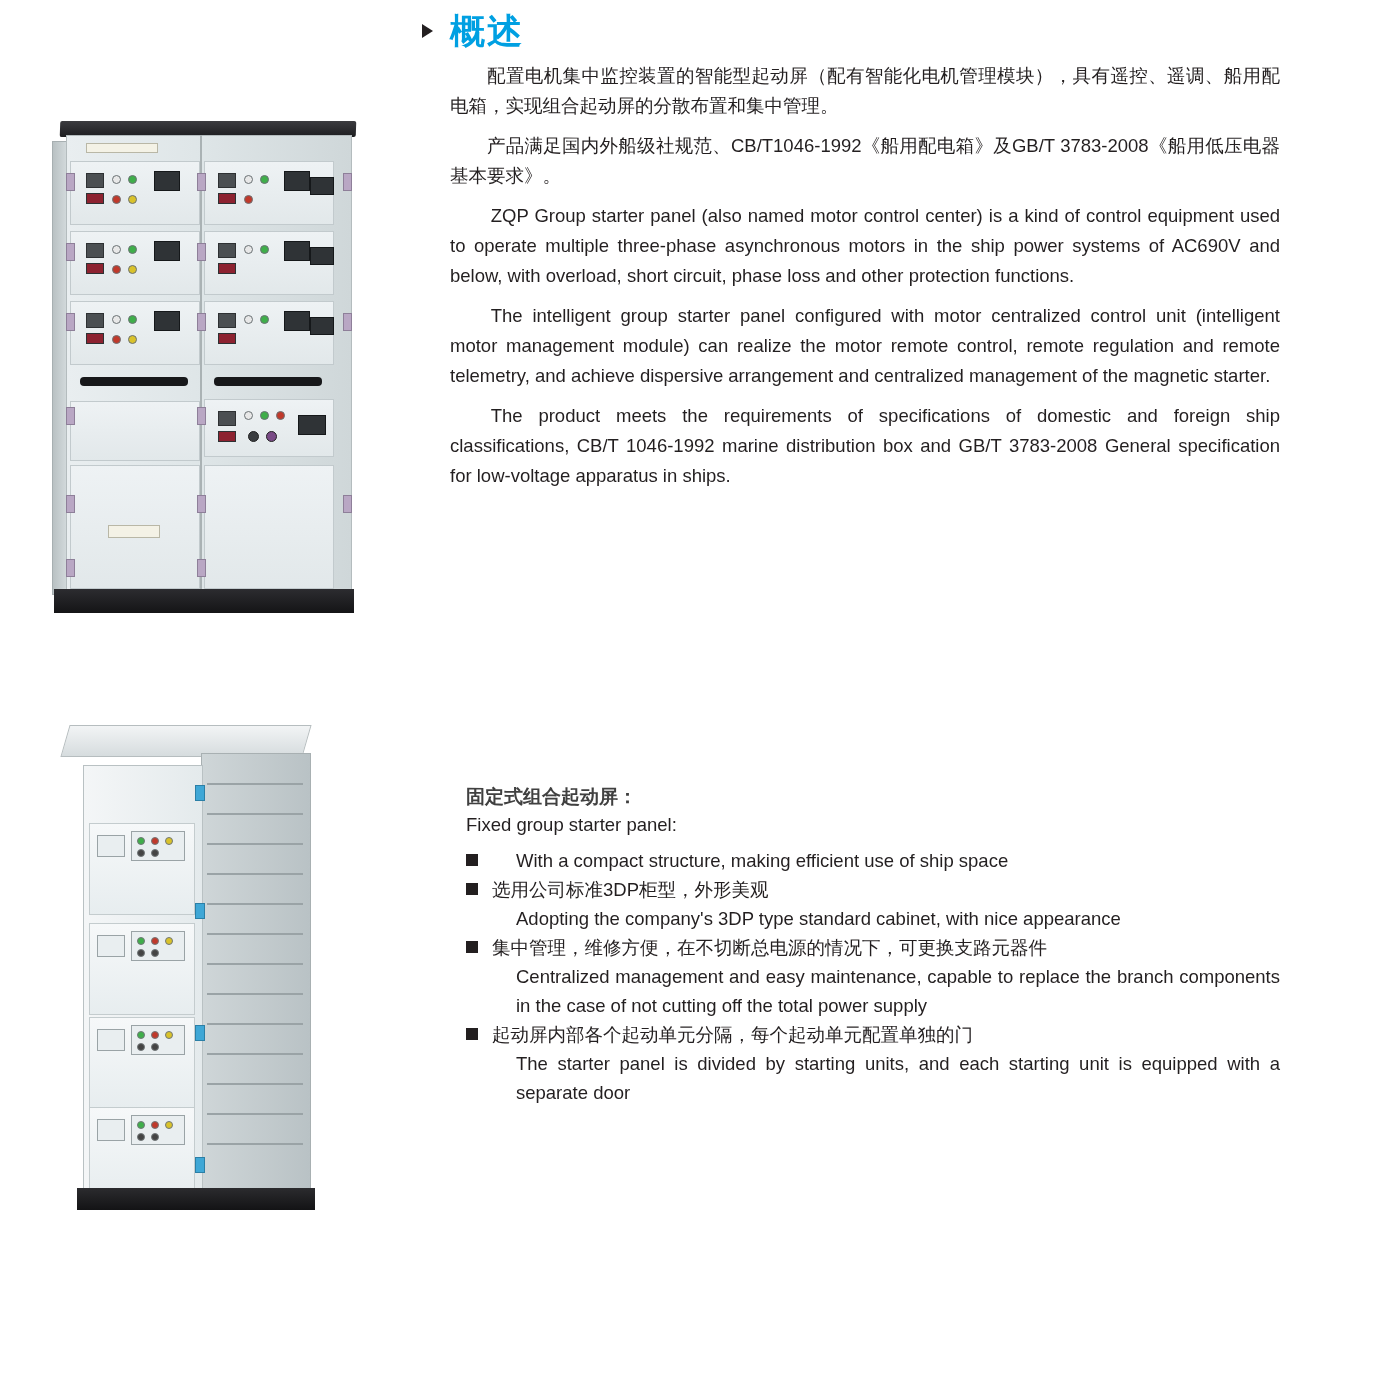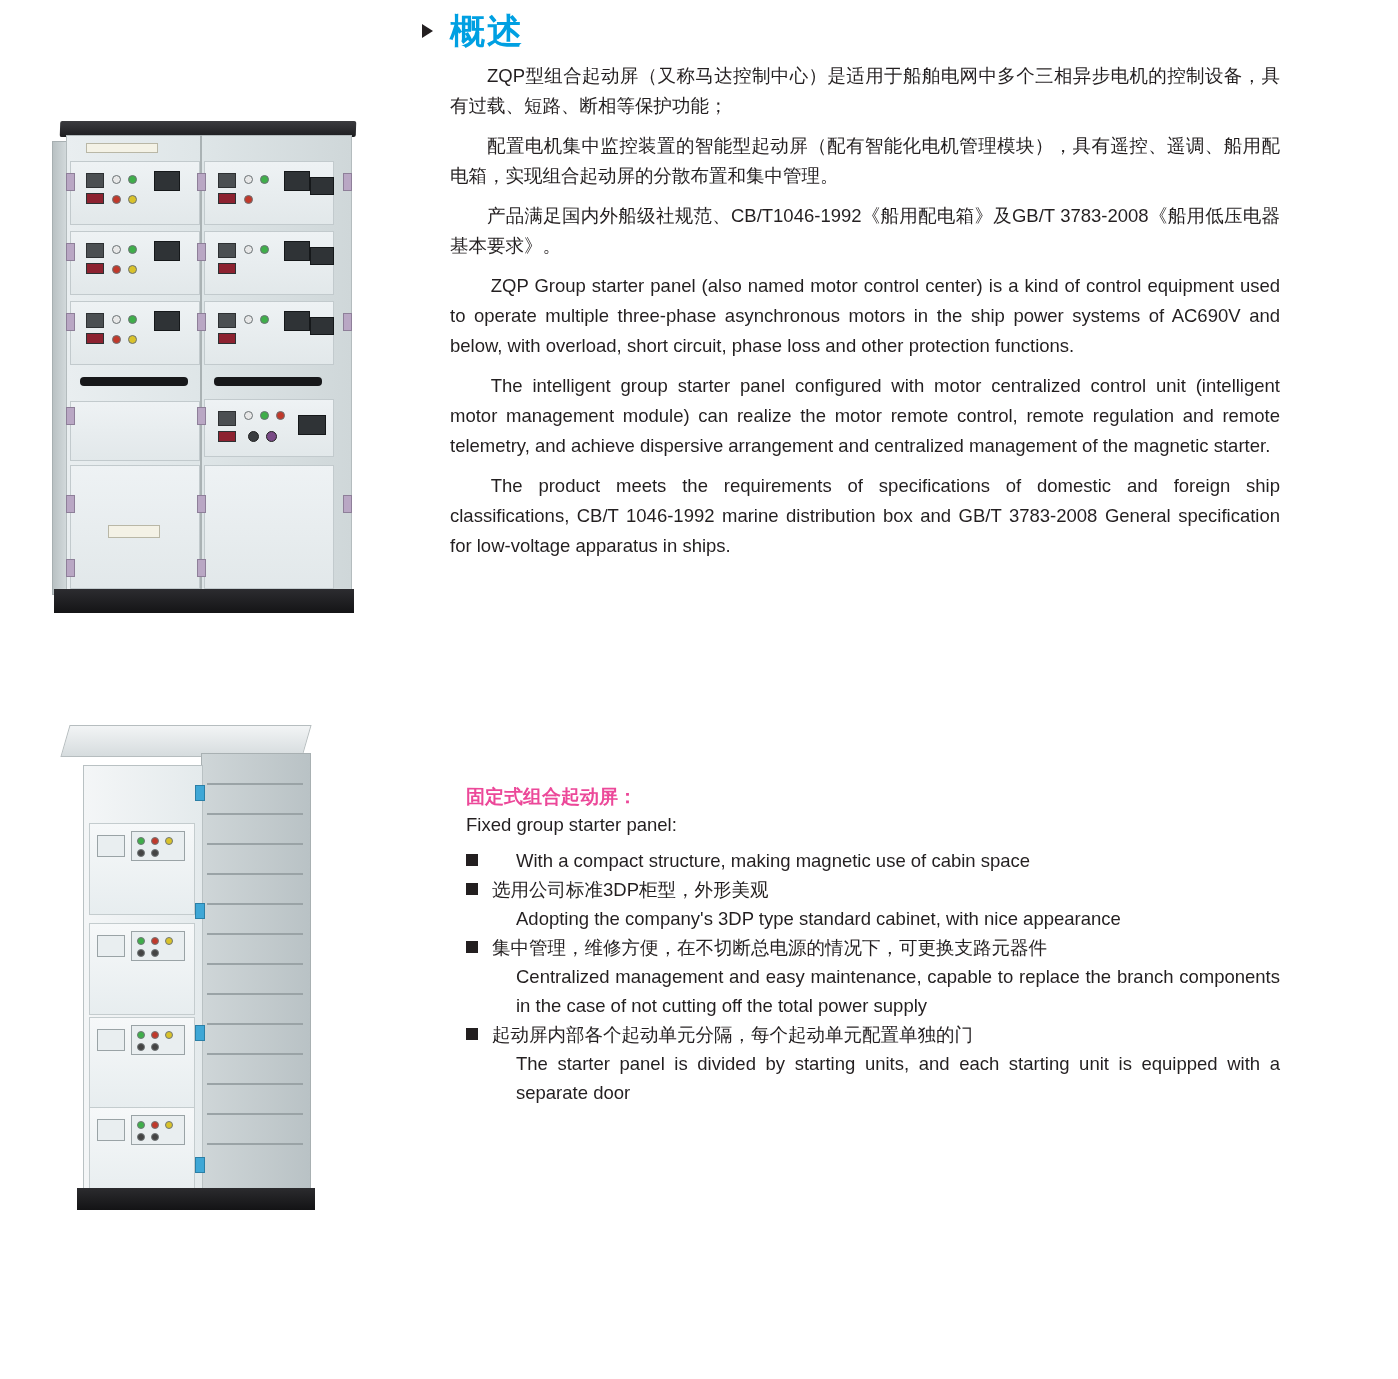--- a/index.html
+++ b/index.html
@@ -194,21 +194,21 @@
 
   .block1 { position: absolute; left: 38px; top: 12px; width: 830px; }
   .para-wrap { margin-top: 6px; }
 
   .block2 { position: absolute; left: 38px; top: 760px; width: 830px; }
 
   .feat-title-cn {
     font-size: 19px;
     font-weight: bold;
     margin: 24px 0 0 16px;
-    color: #ec4899;
+    color: #404040;
   }
   .feat-title-en {
     font-size: 18.5px;
     margin: 4px 0 0 16px;
     color: #231f20;
   }
 
   ul.features {
     list-style: none;
     margin: 10px 0 0 0;
@@ -416,38 +416,37 @@
 
   <div class="content">
 
     <div class="block1">
       <div class="section-head">
         <span class="arrow-mark dark"></span>
         <h1 class="cn">概述</h1>
       </div>
 
       <div class="para-wrap">
-        <p class="body indent">ZQP型组合起动屏（又称马达控制中心）是适用于船舶电网中多个三相异步电机的控制设备，具有过载、短路、断相等保护功能；</p>
         <p class="body indent">配置电机集中监控装置的智能型起动屏（配有智能化电机管理模块），具有遥控、遥调、船用配电箱，实现组合起动屏的分散布置和集中管理。</p>
         <p class="body indent">产品满足国内外船级社规范、CB/T1046-1992《船用配电箱》及GB/T 3783-2008《船用低压电器基本要求》。</p>
         <p class="body en">ZQP Group starter panel (also named motor control center) is a kind of control equipment used to operate multiple three-phase asynchronous motors in the ship power systems of AC690V and below, with overload, short circuit, phase loss and other protection functions.</p>
         <p class="body en">The intelligent group starter panel configured with motor centralized control unit (intelligent motor management module) can realize the motor remote control, remote regulation and remote telemetry, and achieve dispersive arrangement and centralized management of the magnetic starter.</p>
         <p class="body en">The product meets the requirements of specifications of domestic and foreign ship classifications, CB/T 1046-1992 marine distribution box and GB/T 3783-2008 General specification for low-voltage apparatus in ships.</p>
       </div>
     </div>
 
     <div class="block2">
 
       <div class="feat-title-cn">固定式组合起动屏：</div>
       <div class="feat-title-en">Fixed group starter panel:</div>
 
       <ul class="features">
         <li>
           <span class="bullet"></span>
-          <div class="feat-en">With a compact structure, making magnetic use of cabin space</div>
+          <div class="feat-en">With a compact structure, making efficient use of ship space</div>
         </li>
         <li>
           <span class="bullet"></span>
           <div class="feat-cn">选用公司标准3DP柜型，外形美观</div>
           <div class="feat-en">Adopting the company's 3DP type standard cabinet, with nice appearance</div>
         </li>
         <li>
           <span class="bullet"></span>
           <div class="feat-cn">集中管理，维修方便，在不切断总电源的情况下，可更换支路元器件</div>
           <div class="feat-en">Centralized management and easy maintenance, capable to replace the branch components in the case of not cutting off the total power supply</div>

